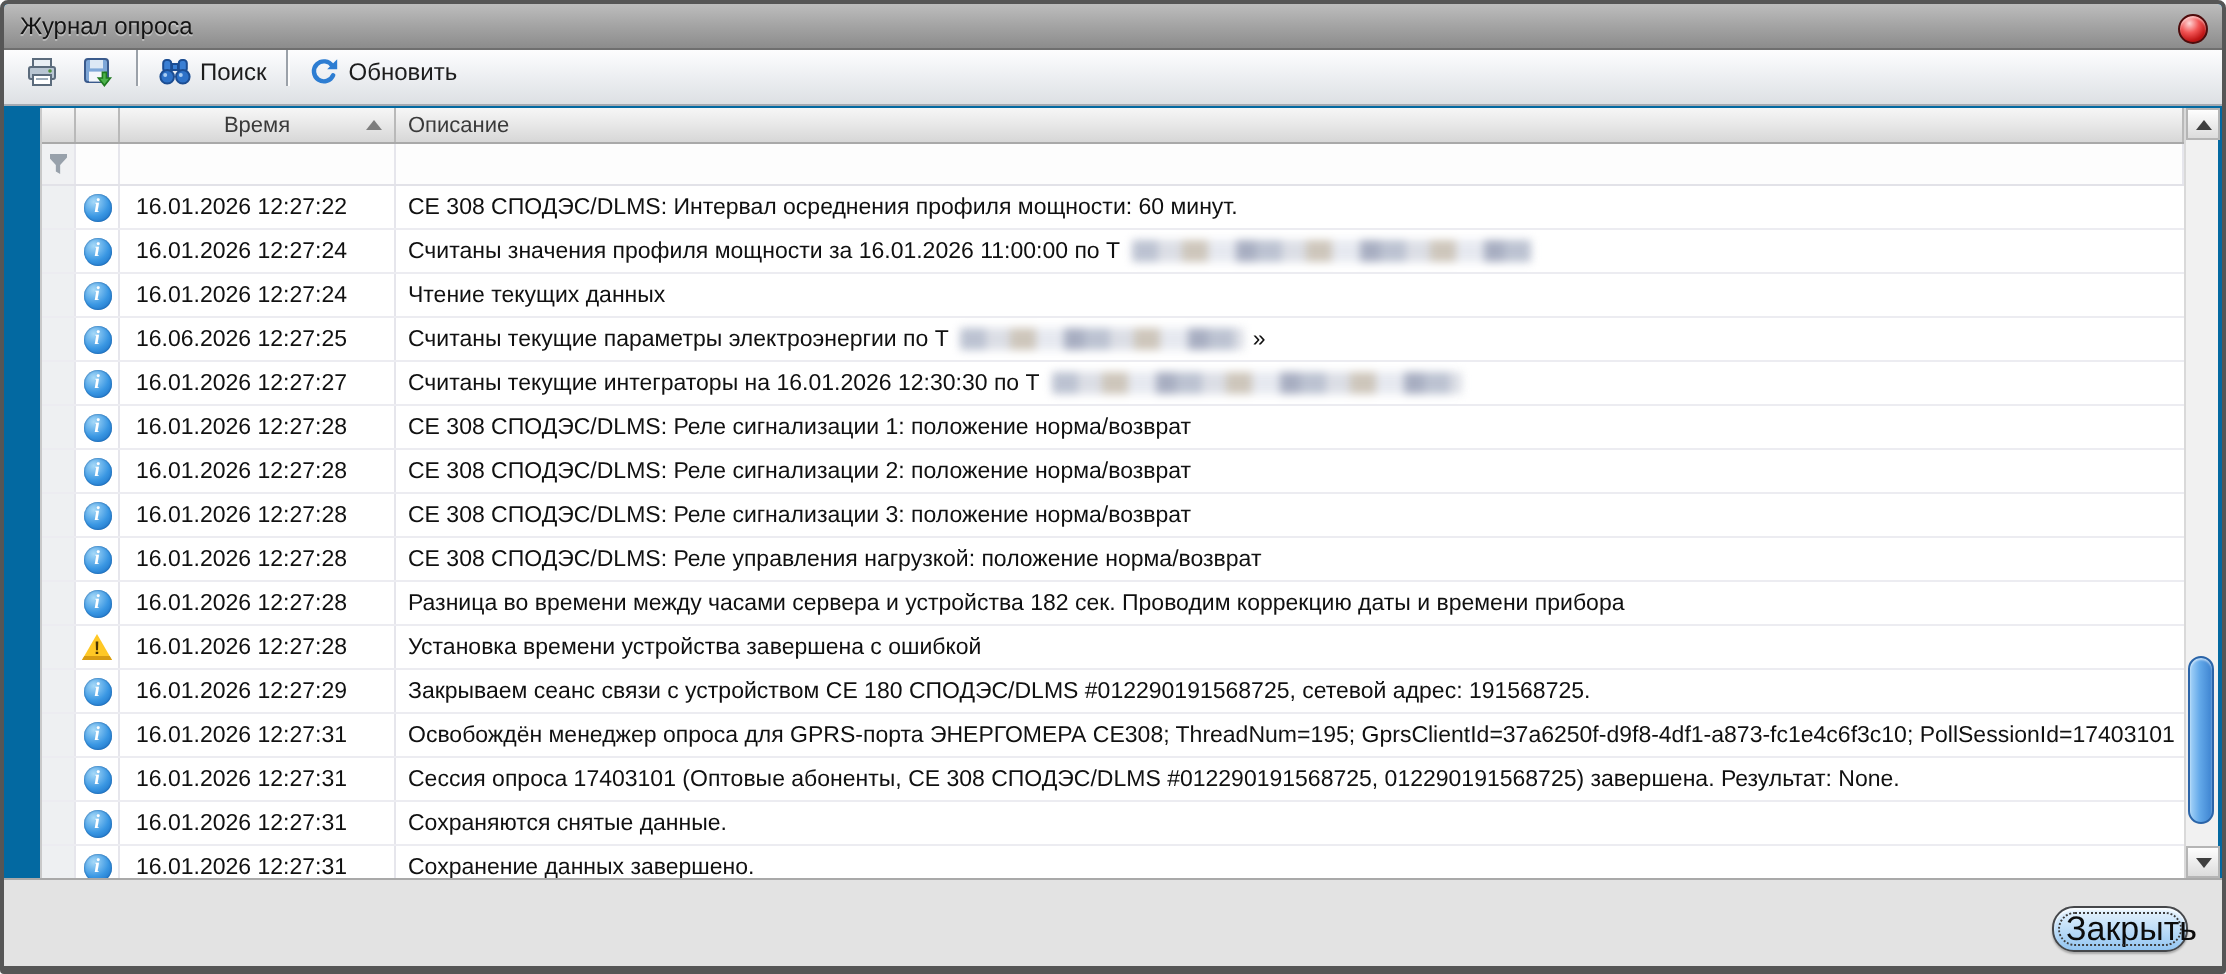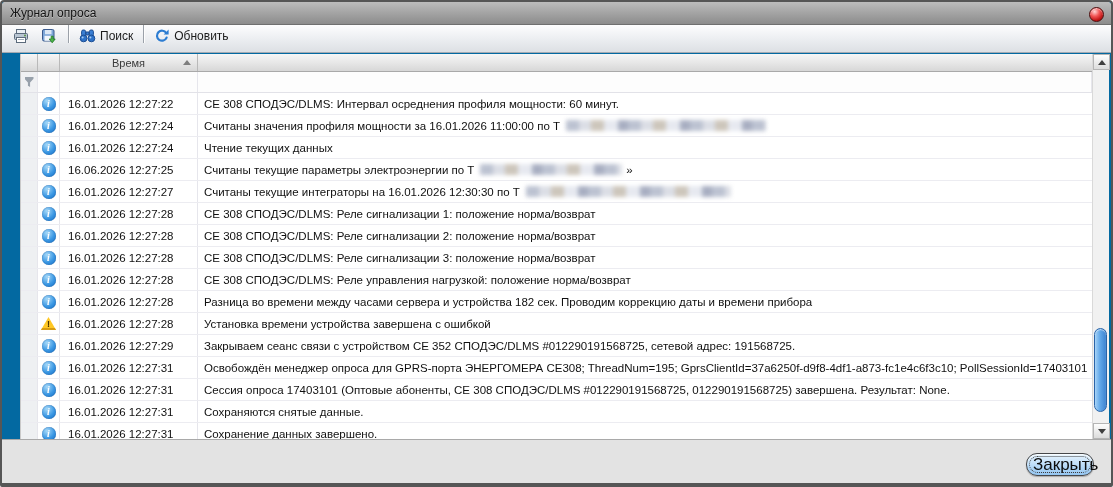--- a/index.html
+++ b/index.html
@@ -181,20 +181,23 @@
   </div>
 
   <div class="grid">
     <div class="ghead">
       <div class="cell c-ind"></div>
       <div class="cell c-icon"></div>
       <div class="cell c-time">
         <span>Время</span>
         <span class="sort-arrow"></span>
       </div>
+      <div class="cell c-desc">
+        <span>Описание</span>
+      </div>
     </div>
 
     <div class="filter-row">
       <div class="cell c-ind">
         <span class="funnel"></span>
       </div>
       <div class="cell c-icon"></div>
       <div class="cell c-time"></div>
       <div class="cell c-desc"></div>
     </div>
@@ -359,21 +362,21 @@
 
     <div class="grow">
       <div class="cell c-ind"></div>
       <div class="cell c-icon">
         <span class="ico-info"></span>
       </div>
       <div class="cell c-time">
         <span>16.01.2026 12:27:29</span>
       </div>
       <div class="cell c-desc">
-        <span>Закрываем сеанс связи с устройством CE 352 СПОДЭС/DLMS #012290191568725, сетевой адрес: 191568725.</span>
+        <span>Закрываем сеанс связи с устройством CE 180 СПОДЭС/DLMS #012290191568725, сетевой адрес: 191568725.</span>
 
       </div>
     </div>
 
     <div class="grow">
       <div class="cell c-ind"></div>
       <div class="cell c-icon">
         <span class="ico-info"></span>
       </div>
       <div class="cell c-time">

